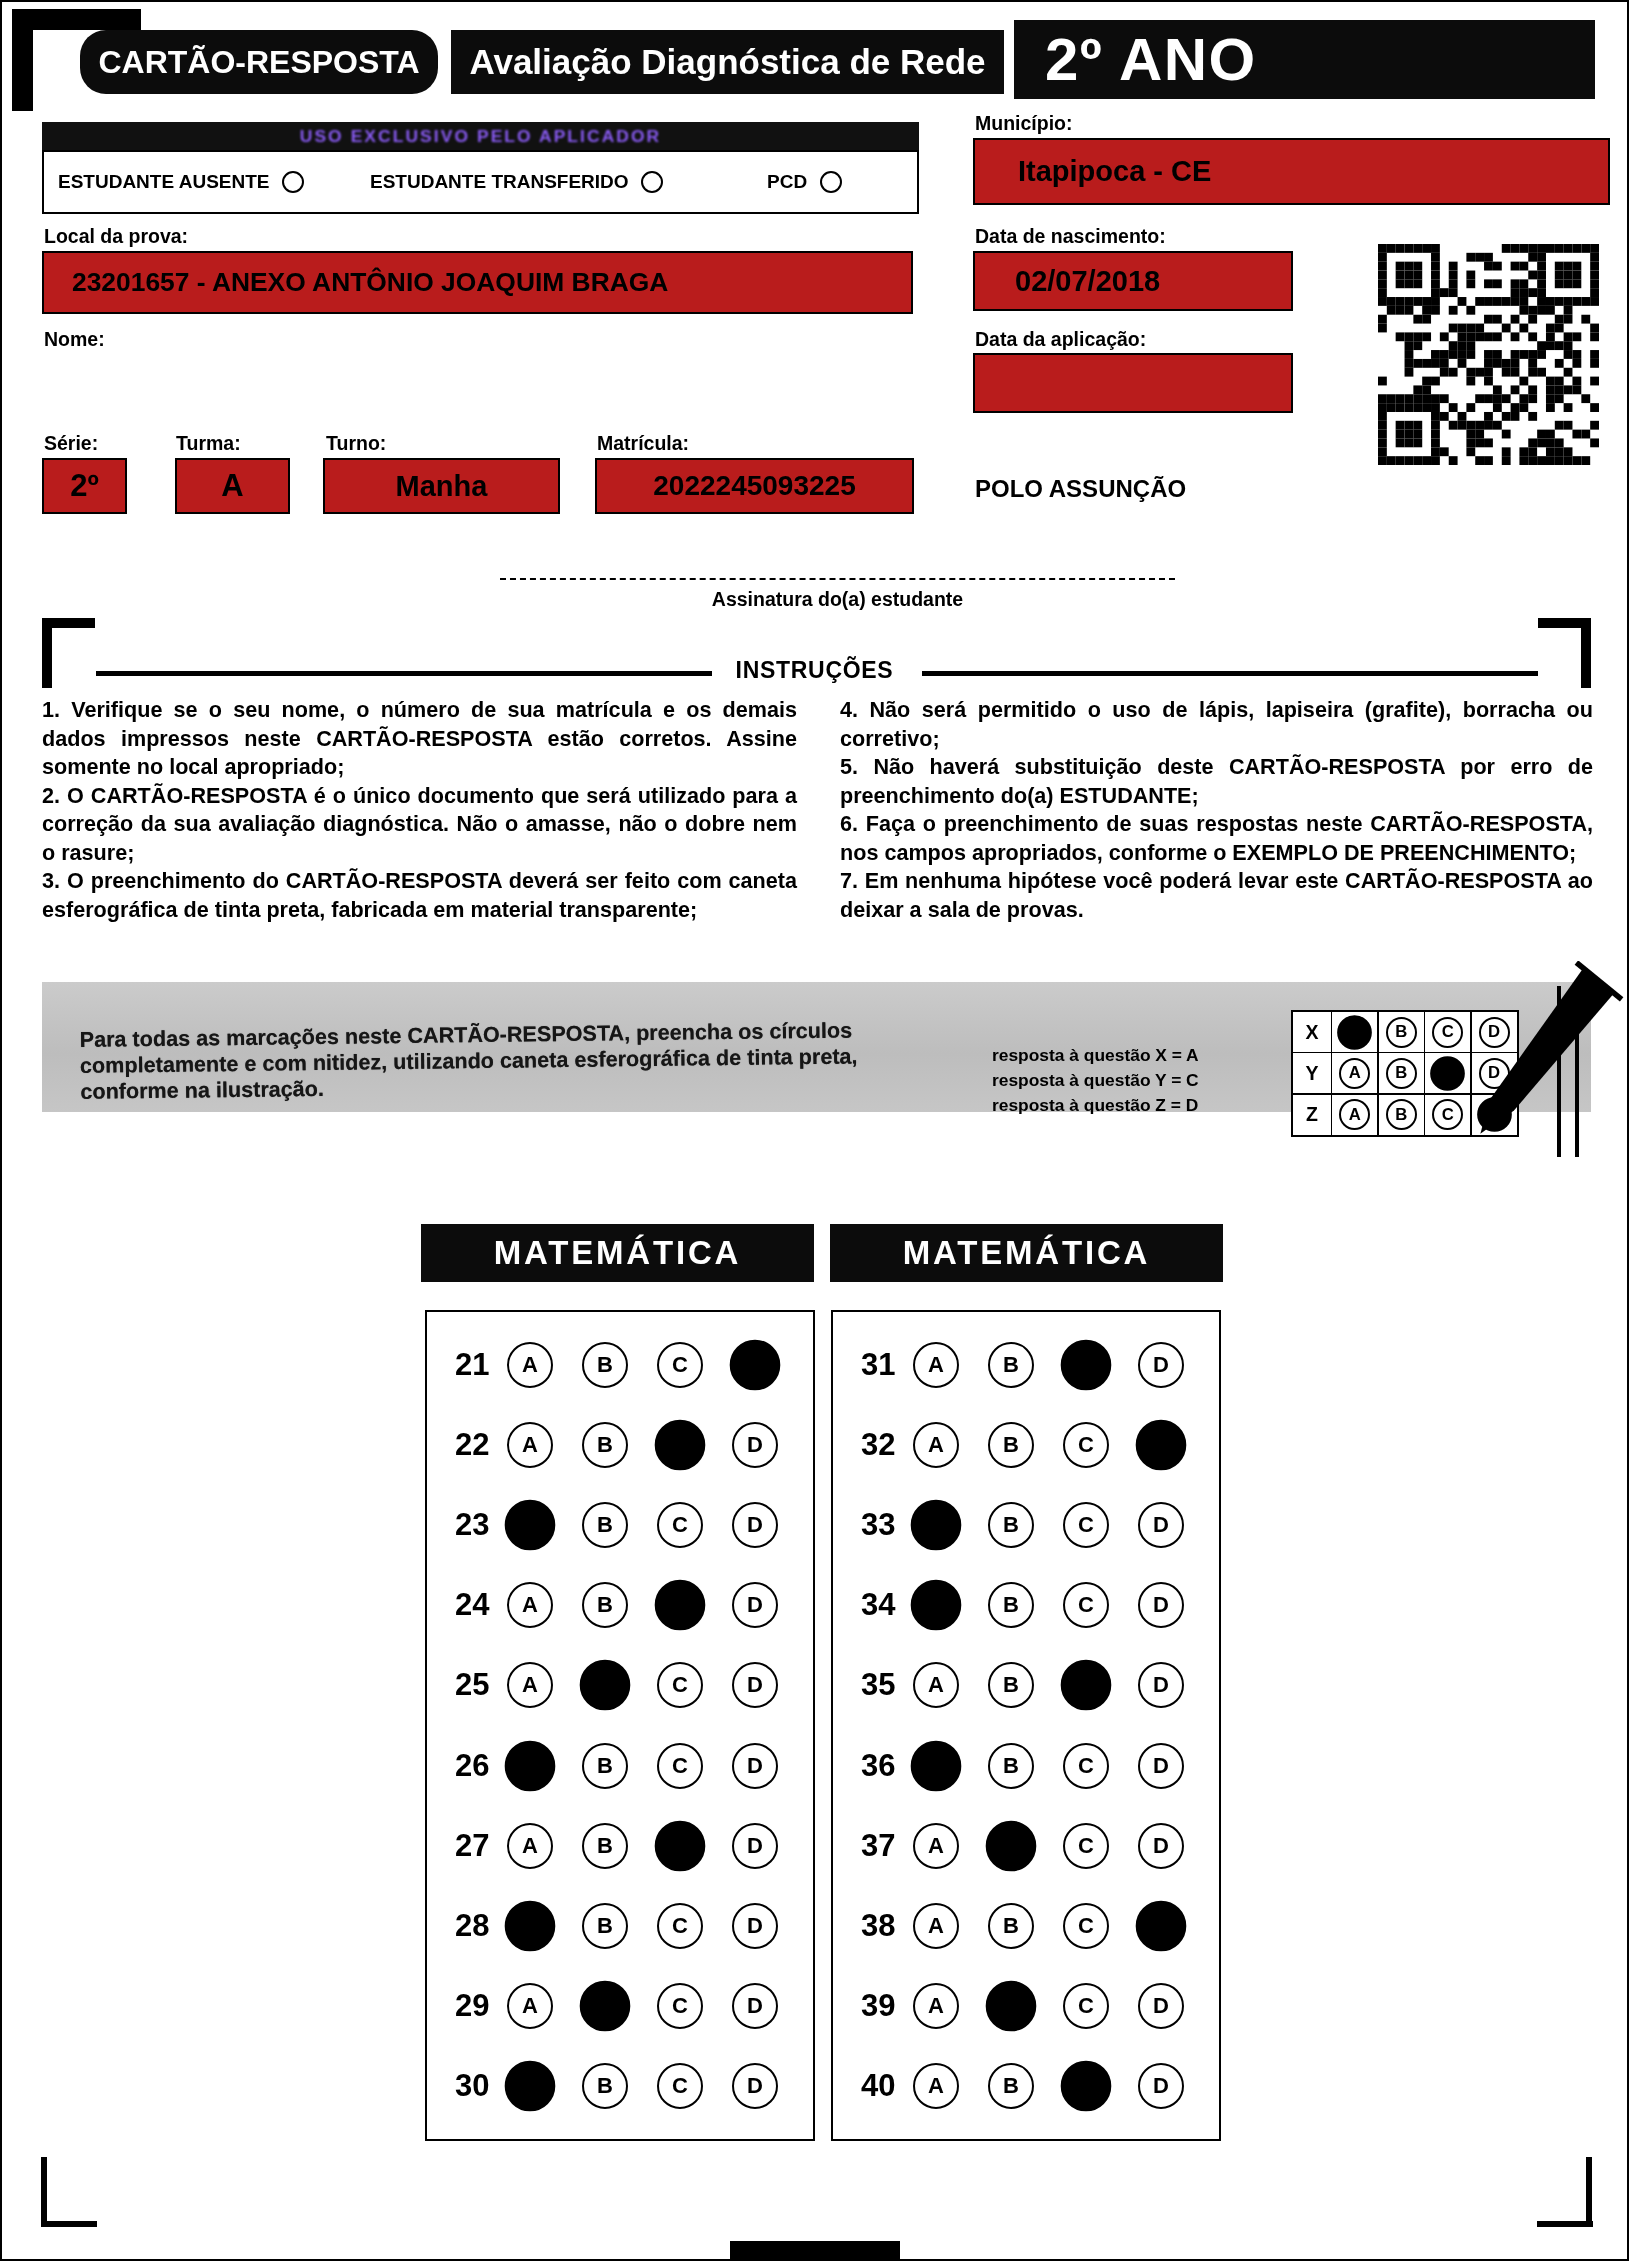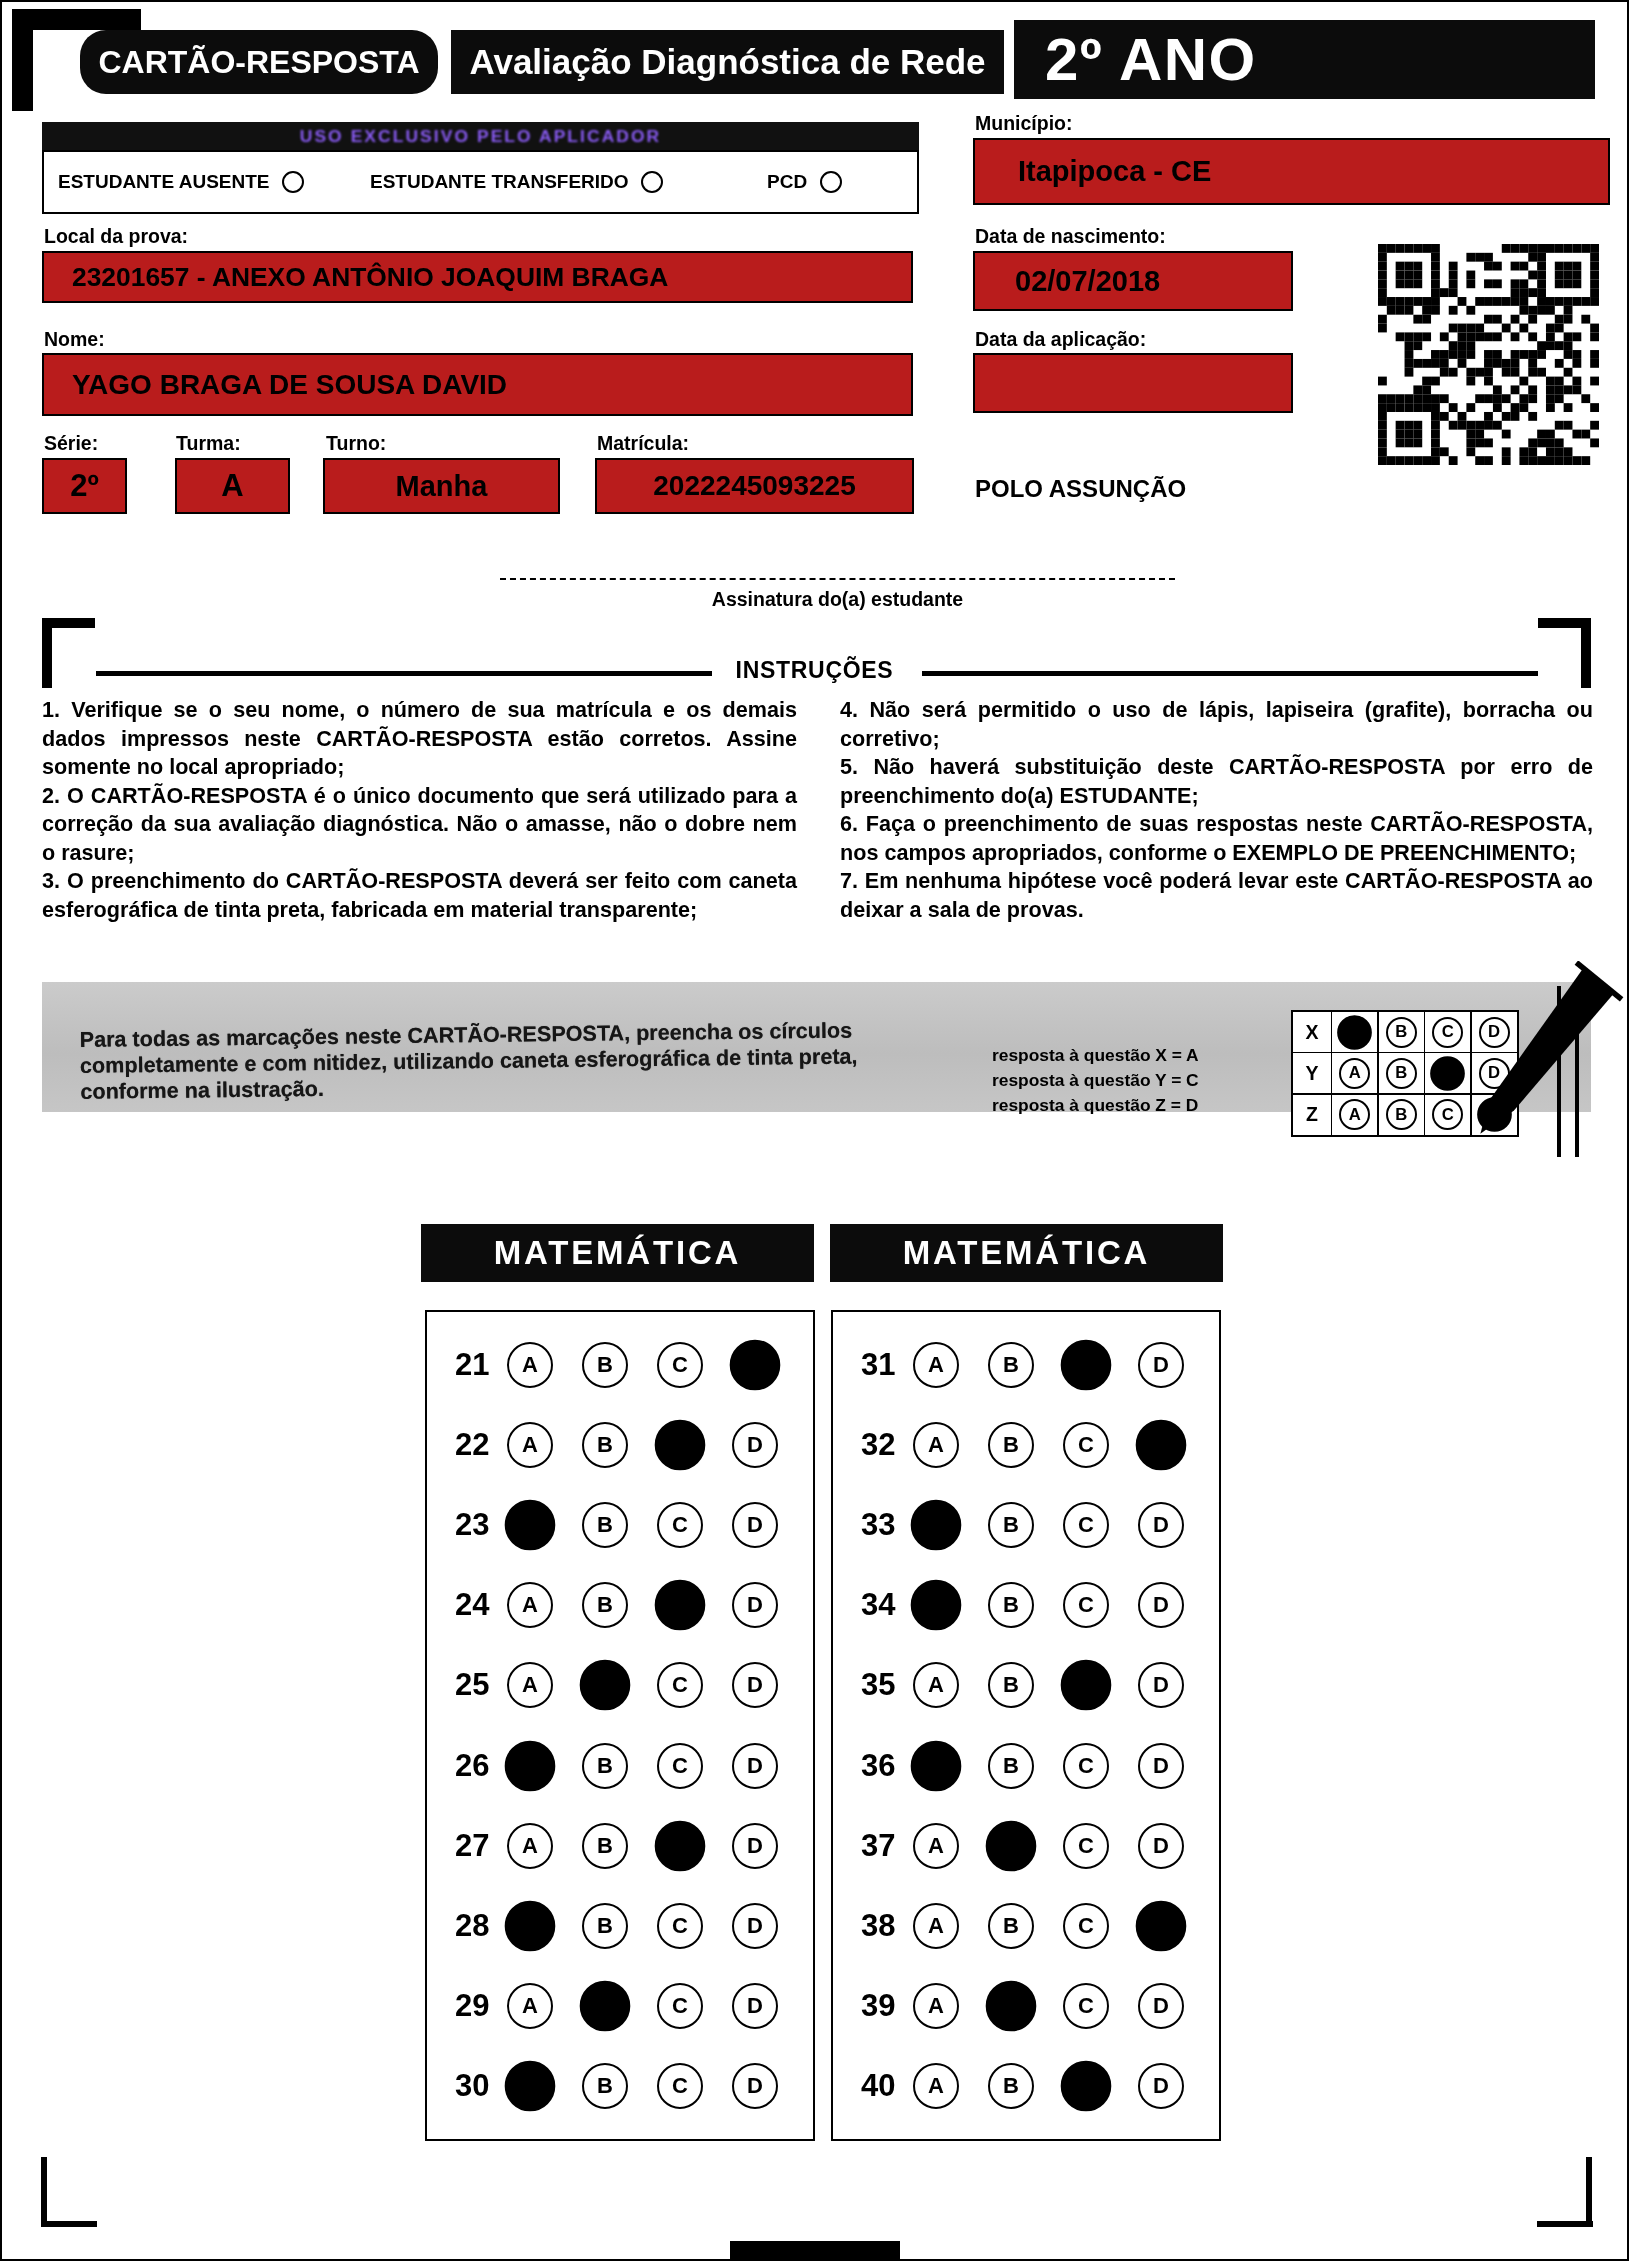--- a/index.html
+++ b/index.html
@@ -100,33 +100,30 @@
         <span class="cb-circle"></span>
       </div>
     </div>
 
   <div class="abs field-label" style="left:973px; top:110px;">Município:</div>
   <div class="abs field-box" style="left:971px; top:136px; width:637px; height:67px; font-size:29px; padding-left:43px;">
       <span>Itapipoca - CE</span>
     </div>
 
   <div class="abs field-label" style="left:42px; top:223px;">Local da prova:</div>
-  <div class="abs field-box" style="left:40px; top:249px; width:871px; height:52px; font-size:26.4px; padding-left:28px;">
+  <div class="abs field-box" style="left:40px; top:249px; width:871px; height:63px; font-size:26.4px; padding-left:28px;">
       <span>23201657 - ANEXO ANTÔNIO JOAQUIM BRAGA</span>
     </div>
 
   <div class="abs field-label" style="left:973px; top:223px;">Data de nascimento:</div>
   <div class="abs field-box" style="left:971px; top:249px; width:320px; height:60px; font-size:29px; padding-left:40px;">
       <span>02/07/2018</span>
     </div>
 
   <div class="abs field-label" style="left:42px; top:326px;">Nome:</div>
-  <div class="abs field-box" style="left:40px; top:351px; width:871px; height:63px; font-size:28px; padding-left:28px;">
-      <span>YAGO BRAGA DE SOUSA DAVID</span>
-    </div>
 
   <div class="abs field-label" style="left:973px; top:326px;">Data da aplicação:</div>
   <div class="abs field-box" style="left:971px; top:351px; width:320px; height:60px; font-size:29px; padding-left:40px;">
       <span></span>
     </div>
 
   <div class="abs qr"><svg width="221" height="221" xmlns="http://www.w3.org/2000/svg" viewBox="0 0 318 318">
         <rect x="0.0" y="0.0" width="12.72" height="12.72"></rect>
         <rect x="12.7" y="0.0" width="12.72" height="12.72"></rect>
         <rect x="25.4" y="0.0" width="12.72" height="12.72"></rect>

